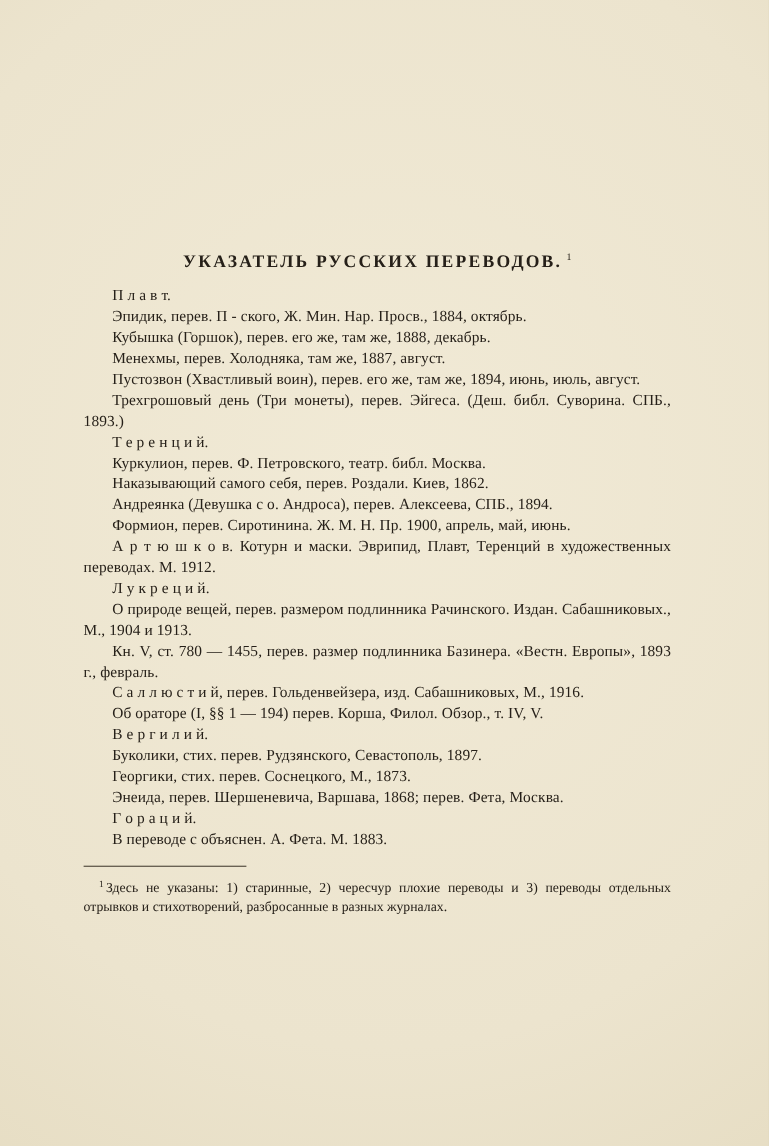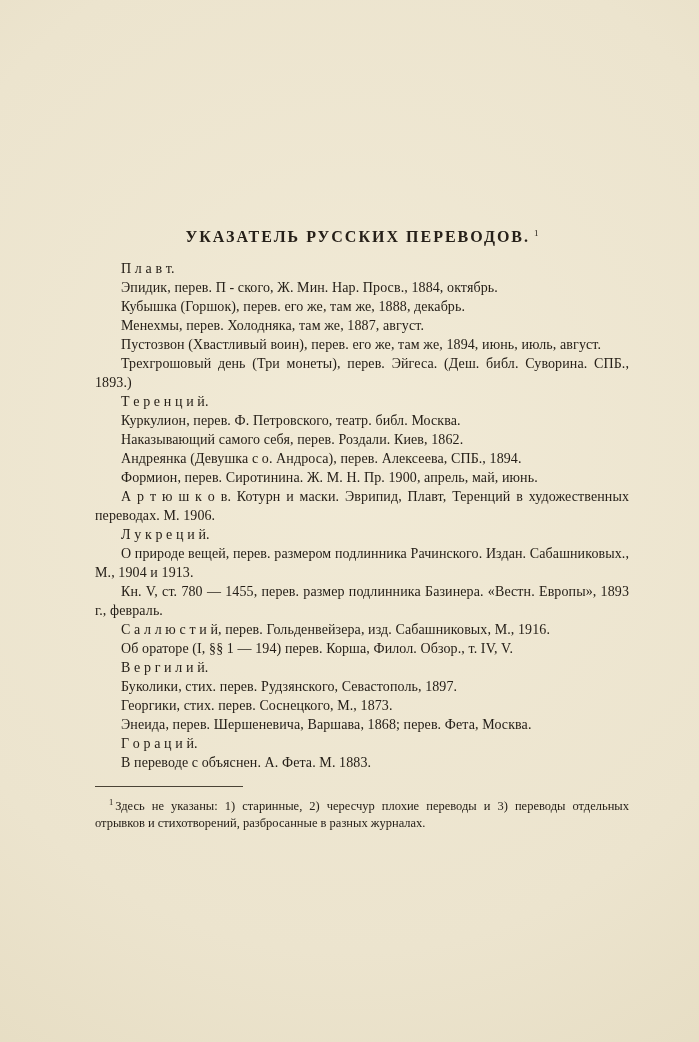--- a/index.html
+++ b/index.html
@@ -16,21 +16,21 @@
     overflow: hidden;
     background:
       radial-gradient(ellipse 130% 95% at 50% 42%,
         #f1ead6 0%,
         var(--paper, #ece4ce) 52%,
         #e3d9bd 88%,
         #d9cdab 100%);
   }
   .text-block {
     position: absolute;
-    left: 95px;
+    left: 76px;
     top: 228px;
     width: 534px;
   }
   .title {
     font-size: 16px;
     font-weight: bold;
     text-align: center;
     letter-spacing: 2px;
     margin-bottom: 13px;
     white-space: nowrap;
@@ -79,21 +79,21 @@
     <p class="entry">Эпидик, перев. П - ского, Ж. Мин. Нар. Просв., 1884, октябрь.</p>
     <p class="entry">Кубышка (Горшок), перев. его же, там же, 1888, декабрь.</p>
     <p class="entry">Менехмы, перев. Холодняка, там же, 1887, август.</p>
     <p class="entry">Пустозвон (Хвастливый воин), перев. его же, там же, 1894, июнь, июль, август.</p>
     <p class="entry">Трехгрошовый день (Три монеты), перев. Эйгеса. (Деш. библ. Суворина. СПБ., 1893.)</p>
     <p class="entry">Т е р е н ц и й.</p>
     <p class="entry">Куркулион, перев. Ф. Петровского, театр. библ. Москва.</p>
     <p class="entry">Наказывающий самого себя, перев. Роздали. Киев, 1862.</p>
     <p class="entry">Андреянка (Девушка с о. Андроса), перев. Алексеева, СПБ., 1894.</p>
     <p class="entry">Формион, перев. Сиротинина. Ж. М. Н. Пр. 1900, апрель, май, июнь.</p>
-    <p class="entry">А р т ю ш к о в. Котурн и маски. Эврипид, Плавт, Теренций в художественных переводах. М. 1906.</p>
+    <p class="entry">А р т ю ш к о в. Котурн и маски. Эврипид, Плавт, Теренций в художественных переводах. М. 1912.</p>
     <p class="entry">Л у к р е ц и й.</p>
     <p class="entry">О природе вещей, перев. размером подлинника Рачинского. Издан. Сабашниковых., М., 1904 и 1913.</p>
     <p class="entry">Кн. V, ст. 780 — 1455, перев. размер подлинника Базинера. «Вестн. Европы», 1893 г., февраль.</p>
     <p class="entry">С а л л ю с т и й, перев. Гольденвейзера, изд. Сабашниковых, М., 1916.</p>
     <p class="entry">Об ораторе (I, §§ 1 — 194) перев. Корша, Филол. Обзор., т. IV, V.</p>
     <p class="entry">В е р г и л и й.</p>
     <p class="entry">Буколики, стих. перев. Рудзянского, Севастополь, 1897.</p>
     <p class="entry">Георгики, стих. перев. Соснецкого, М., 1873.</p>
     <p class="entry">Энеида, перев. Шершеневича, Варшава, 1868; перев. Фета, Москва.</p>
     <p class="entry">Г о р а ц и й.</p>

